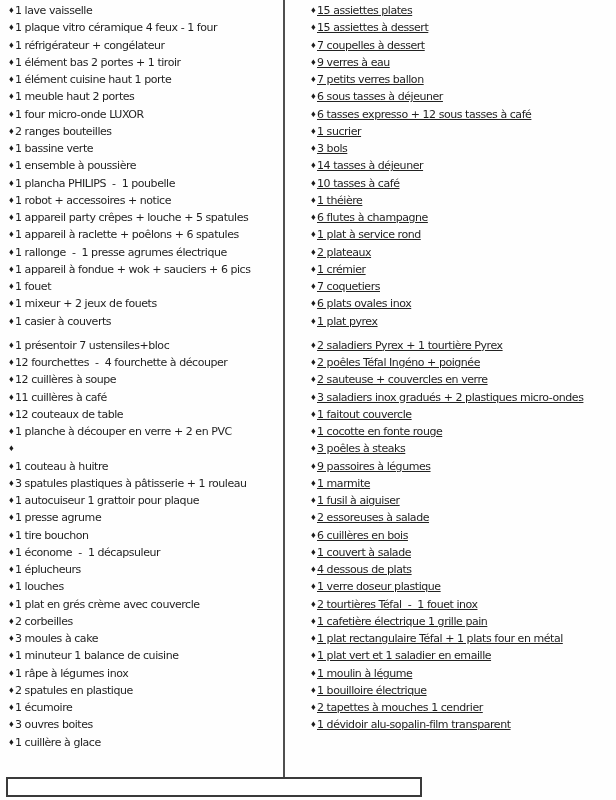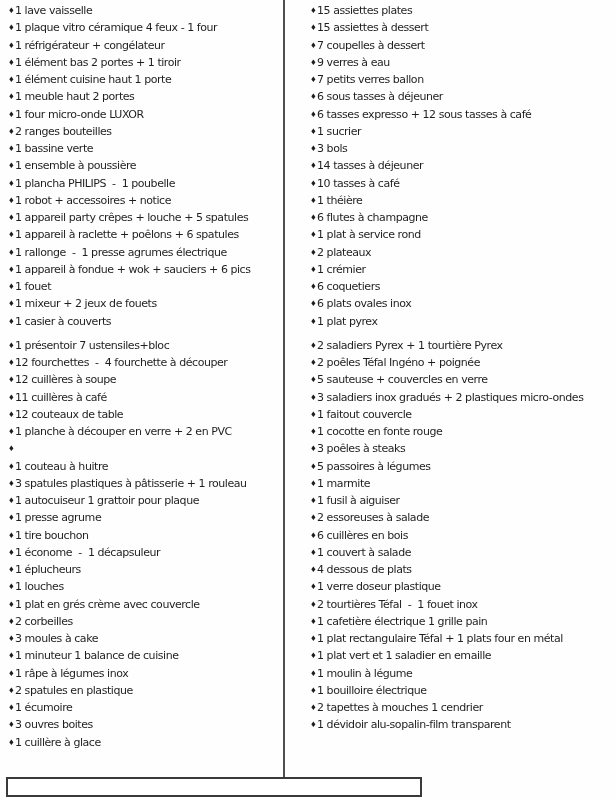--- a/index.html
+++ b/index.html
@@ -14,21 +14,21 @@
     background: #fefefe;
     overflow: hidden;
     font-family: "DejaVu Sans", sans-serif;
     color: #222222;
   }
   .col {
     position: absolute;
     top: 2px;
   }
   .col-left  { left: 8px;   width: 272px; }
-  .col-right { left: 310px; width: 304px; }
+  .col-right { left: 310px; width: 304px; text-decoration: underline; }
   .group + .group { margin-top: 7px; }
   .item {
     height: 17.25px;
     line-height: 17.25px;
     font-size: 11px;
     letter-spacing: -0.45px;
     white-space: pre;
     overflow: visible;
   }
   .bullet {
@@ -126,33 +126,33 @@
         <div class="item"><span class="bullet">♦</span><span class="txt">6 tasses expresso + 12 sous tasses à café</span></div>
         <div class="item"><span class="bullet">♦</span><span class="txt">1 sucrier</span></div>
         <div class="item"><span class="bullet">♦</span><span class="txt">3 bols</span></div>
         <div class="item"><span class="bullet">♦</span><span class="txt">14 tasses à déjeuner</span></div>
         <div class="item"><span class="bullet">♦</span><span class="txt">10 tasses à café</span></div>
         <div class="item"><span class="bullet">♦</span><span class="txt">1 théière</span></div>
         <div class="item"><span class="bullet">♦</span><span class="txt">6 flutes à champagne</span></div>
         <div class="item"><span class="bullet">♦</span><span class="txt">1 plat à service rond</span></div>
         <div class="item"><span class="bullet">♦</span><span class="txt">2 plateaux</span></div>
         <div class="item"><span class="bullet">♦</span><span class="txt">1 crémier</span></div>
-        <div class="item"><span class="bullet">♦</span><span class="txt">6 coquetiers</span></div>
+        <div class="item"><span class="bullet">♦</span><span class="txt">7 coquetiers</span></div>
         <div class="item"><span class="bullet">♦</span><span class="txt">6 plats ovales inox</span></div>
         <div class="item"><span class="bullet">♦</span><span class="txt">1 plat pyrex</span></div>
       </div>
       <div class="group">
         <div class="item"><span class="bullet">♦</span><span class="txt">2 saladiers Pyrex + 1 tourtière Pyrex</span></div>
         <div class="item"><span class="bullet">♦</span><span class="txt">2 poêles Téfal Ingéno + poignée</span></div>
-        <div class="item"><span class="bullet">♦</span><span class="txt">5 sauteuse + couvercles en verre</span></div>
+        <div class="item"><span class="bullet">♦</span><span class="txt">2 sauteuse + couvercles en verre</span></div>
         <div class="item"><span class="bullet">♦</span><span class="txt">3 saladiers inox gradués + 2 plastiques micro-ondes</span></div>
         <div class="item"><span class="bullet">♦</span><span class="txt">1 faitout couvercle</span></div>
         <div class="item"><span class="bullet">♦</span><span class="txt">1 cocotte en fonte rouge</span></div>
         <div class="item"><span class="bullet">♦</span><span class="txt">3 poêles à steaks</span></div>
-        <div class="item"><span class="bullet">♦</span><span class="txt">5 passoires à légumes</span></div>
+        <div class="item"><span class="bullet">♦</span><span class="txt">9 passoires à légumes</span></div>
         <div class="item"><span class="bullet">♦</span><span class="txt">1 marmite</span></div>
         <div class="item"><span class="bullet">♦</span><span class="txt">1 fusil à aiguiser</span></div>
         <div class="item"><span class="bullet">♦</span><span class="txt">2 essoreuses à salade</span></div>
         <div class="item"><span class="bullet">♦</span><span class="txt">6 cuillères en bois</span></div>
         <div class="item"><span class="bullet">♦</span><span class="txt">1 couvert à salade</span></div>
         <div class="item"><span class="bullet">♦</span><span class="txt">4 dessous de plats</span></div>
         <div class="item"><span class="bullet">♦</span><span class="txt">1 verre doseur plastique</span></div>
         <div class="item"><span class="bullet">♦</span><span class="txt">2 tourtières Téfal  -  1 fouet inox</span></div>
         <div class="item"><span class="bullet">♦</span><span class="txt">1 cafetière électrique 1 grille pain</span></div>
         <div class="item"><span class="bullet">♦</span><span class="txt">1 plat rectangulaire Téfal + 1 plats four en métal</span></div>

